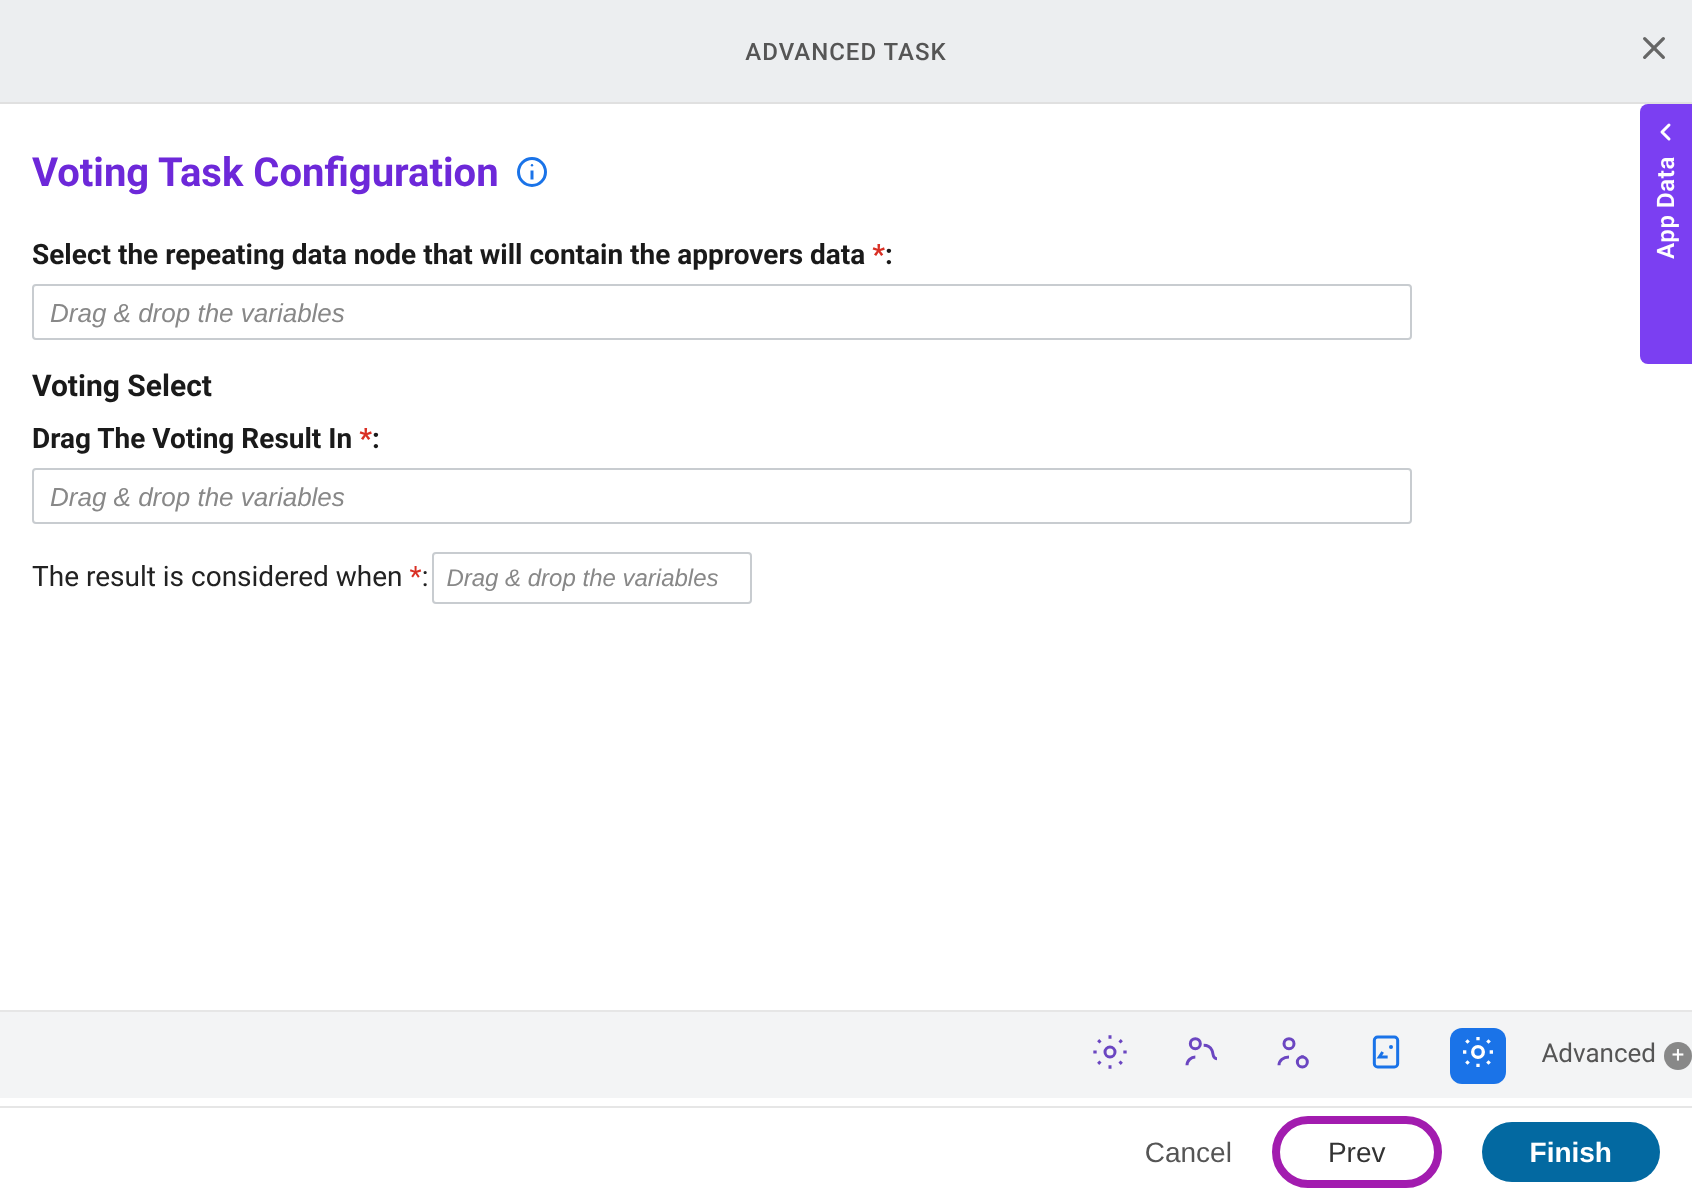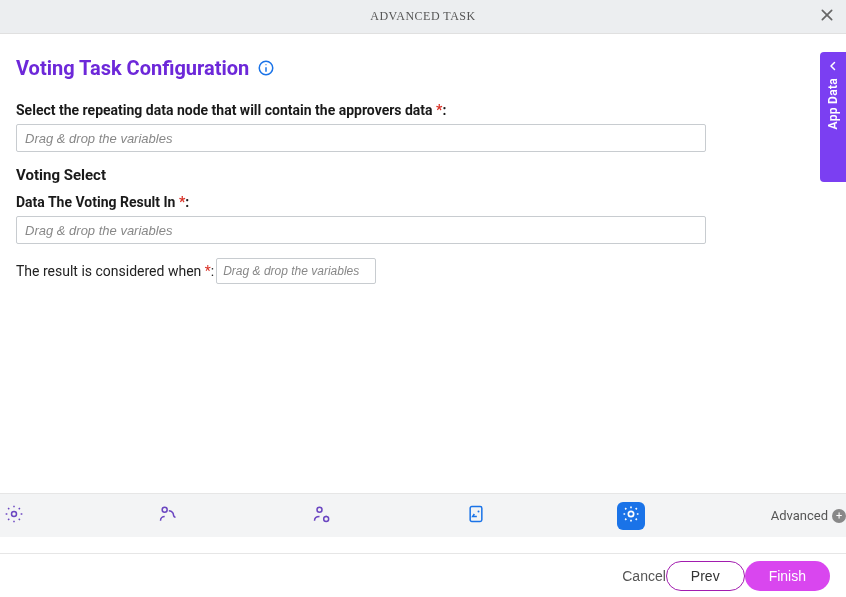--- a/index.html
+++ b/index.html
@@ -7,28 +7,27 @@
     font-family: -apple-system, BlinkMacSystemFont, "Segoe UI", Roboto, Arial, sans-serif;
     font-size: 14px;
     color: #222;
     width: 846px;
     height: 597px;
     overflow: hidden;
     position: relative;
     background: #fff;
   }
   .header-bar {
-    height: 34px;
+    height: 52px;
     background: #eceef0;
     border-bottom: 1px solid #e0e0e0;
     display: flex;
     align-items: center;
     justify-content: center;
     position: relative;
-    font-family: Liberation Serif, serif;
   }
   .header-title {
     font-size: 12px;
     letter-spacing: 0.5px;
     color: #555;
     font-weight: 500;
   }
   .close-btn {
     position: absolute;
     right: 8px;
@@ -138,29 +137,29 @@
   .side-tab-label {
     writing-mode: vertical-rl;
     transform: rotate(180deg);
     font-size: 12px;
     font-weight: 600;
     letter-spacing: 0.3px;
   }
 
   .stepper-bar {
     position: absolute;
-    bottom: 60px;
+    bottom: 48px;
     left: 0;
     right: 0;
     height: 44px;
     background: #f3f4f5;
     border-top: 1px solid #e6e6e6;
     display: flex;
     align-items: center;
-    justify-content: space-between;
+    justify-content: flex-end;
     gap: 18px;
   }
   .step-icon {
     width: 28px;
     height: 28px;
     display: flex;
     align-items: center;
     justify-content: center;
     border-radius: 6px;
     cursor: pointer;
@@ -197,50 +196,50 @@
     position: absolute;
     bottom: 0;
     left: 0;
     right: 0;
     height: 44px;
     background: #fff;
     border-top: 1px solid #e6e6e6;
     display: flex;
     align-items: center;
     justify-content: flex-end;
-    gap: 0;
+    gap: 20px;
     padding: 0 16px;
   }
   .btn-cancel {
     background: transparent;
     border: none;
     color: #555;
     font-size: 14px;
     cursor: pointer;
     font-weight: 500;
   }
   .btn-prev {
     background: #fff;
-    border: 1px solid #a21caf;
+    border: 4px solid #a21caf;
     color: #333;
     border-radius: 18px;
     padding: 6px 24px;
     font-size: 14px;
     cursor: pointer;
     font-weight: 500;
   }
   .btn-finish {
-    background: #d946ef;
+    background: #0369a1;
     border: none;
     color: #fff;
     border-radius: 18px;
     padding: 7px 24px;
     font-size: 14px;
     cursor: pointer;
-    font-weight: 400;
+    font-weight: 700;
   }
 </style>
 </head>
 <body>
 
 <div class="header-bar">
   <div class="header-title">ADVANCED TASK</div>
   <div class="close-btn">
     <span>
       <svg viewBox="0 0 24 24" fill="none" stroke="currentColor" stroke-width="2.5" stroke-linecap="round">
@@ -267,21 +266,21 @@
     <label class="form-label">
       <span>Select the repeating data node that will contain the approvers data</span><span class="req"> *</span><span>:</span>
     </label>
     <input class="drop-input" type="text" placeholder="Drag &amp; drop the variables" style="">
   </div>
 
   <div class="section-heading">Voting Select</div>
 
   <div class="field-block">
     <label class="form-label">
-      <span>Data The Voting Result In</span><span class="req"> *</span><span>:</span>
+      <span>Drag The Voting Result In</span><span class="req"> *</span><span>:</span>
     </label>
     <input class="drop-input" type="text" placeholder="Drag &amp; drop the variables" style="">
   </div>
 
   <div class="inline-row">
     <span><span>The result is considered when</span><span class="req"> *</span><span>:</span></span>
     <input class="inline-input" type="text" placeholder="Drag &amp; drop the variables" style="">
   </div>
 </div>
 

